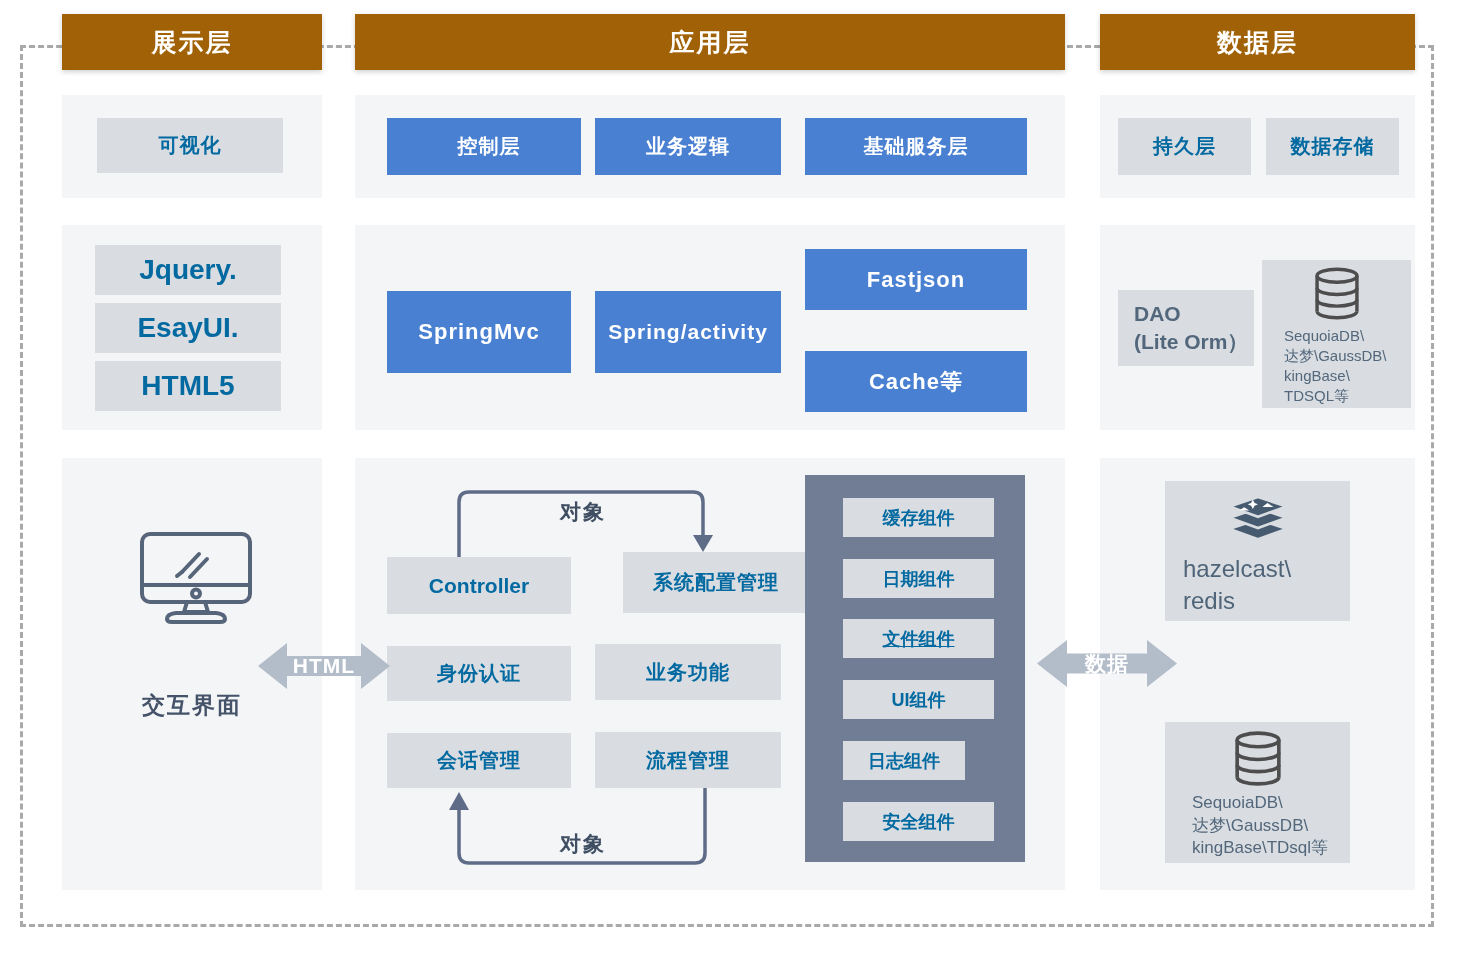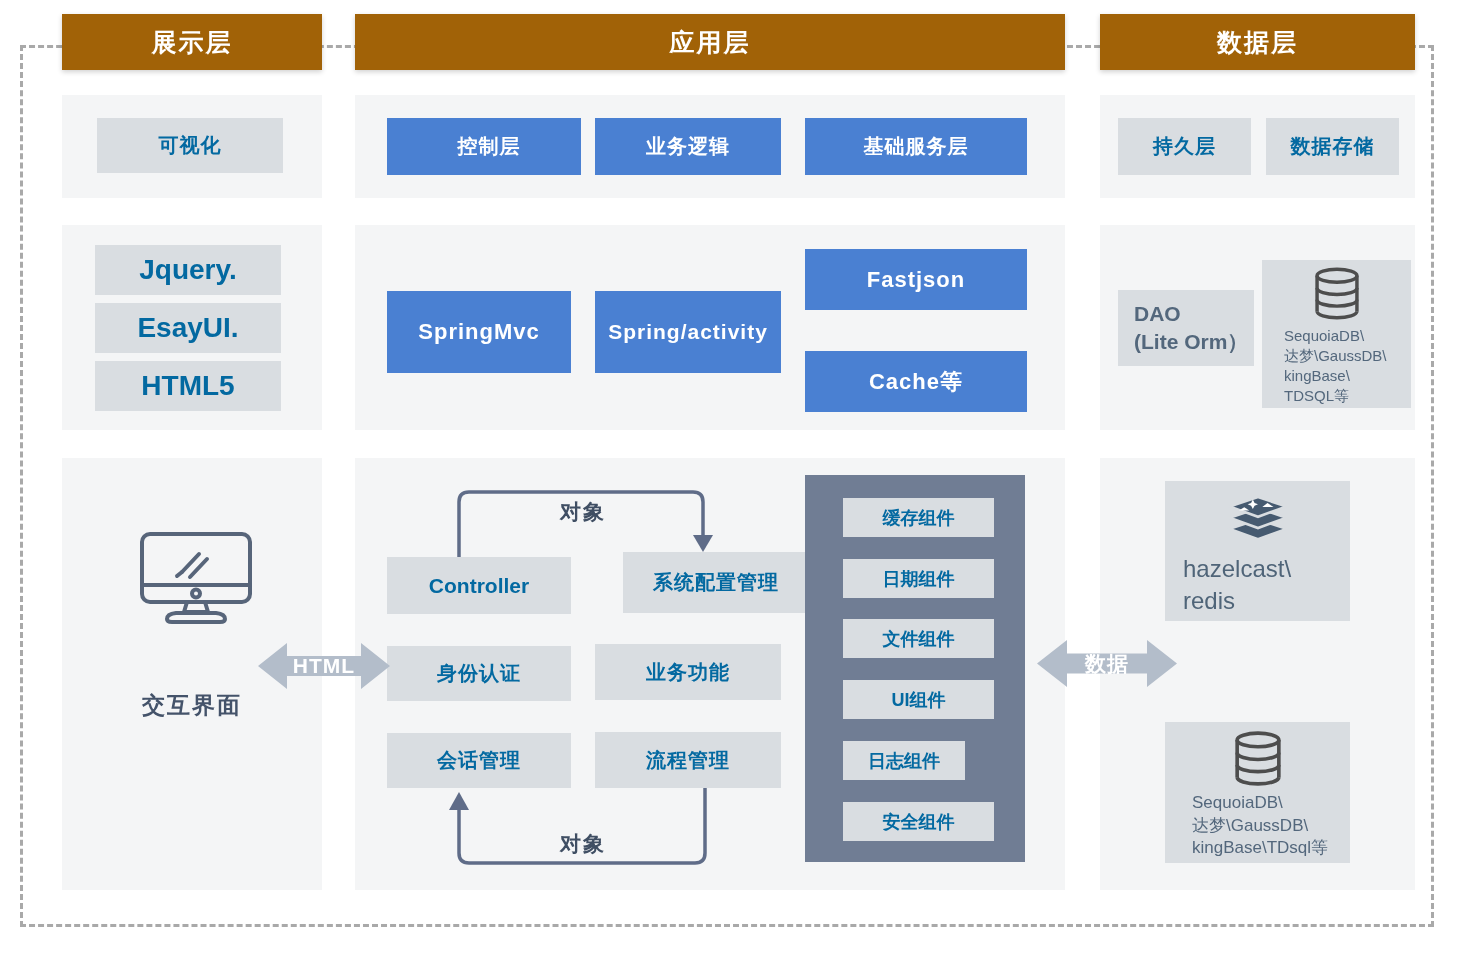--- a/index.html
+++ b/index.html
@@ -148,21 +148,21 @@
     <div class="tile" style="left:32px;top:99px;width:184px;height:57px;font-size:21px;letter-spacing:0;">Controller</div>
     <div class="tile" style="left:240px;top:94px;width:186px;height:61px;margin-left:28px;">系统配置管理</div>
     <div class="tile" style="left:32px;top:188px;width:184px;height:55px;">身份认证</div>
     <div class="tile" style="left:240px;top:186px;width:186px;height:56px;">业务功能</div>
     <div class="tile" style="left:32px;top:275px;width:184px;height:55px;">会话管理</div>
     <div class="tile" style="left:240px;top:274px;width:186px;height:56px;">流程管理</div>
 
     <div class="stack" style="left:450px;top:17px;width:220px;height:387px;">
       <div class="tile" style="left:38px;top:23px;width:151px;height:39px;">缓存组件</div>
       <div class="tile" style="left:38px;top:84px;width:151px;height:39px;">日期组件</div>
-      <div class="tile" style="left:38px;top:144px;width:151px;height:39px;">文件组件</div>
+      <div class="tile" style="left:38px;top:144px;width:151px;height:39px;text-decoration:underline;">文件组件</div>
       <div class="tile" style="left:38px;top:205px;width:151px;height:39px;">UI组件</div>
       <div class="tile" style="left:38px;top:266px;width:122px;height:39px;">日志组件</div>
       <div class="tile" style="left:38px;top:327px;width:151px;height:39px;">安全组件</div>
     </div>
   </div>
 
   <div class="panel" style="left:1100px;top:458px;width:315px;height:432px;">
     <div class="db-tile" style="left:65px;top:23px;width:185px;height:140px;padding-top:14px;">
       <span>
         <svg width="62" height="54" viewBox="0 0 72 62">

